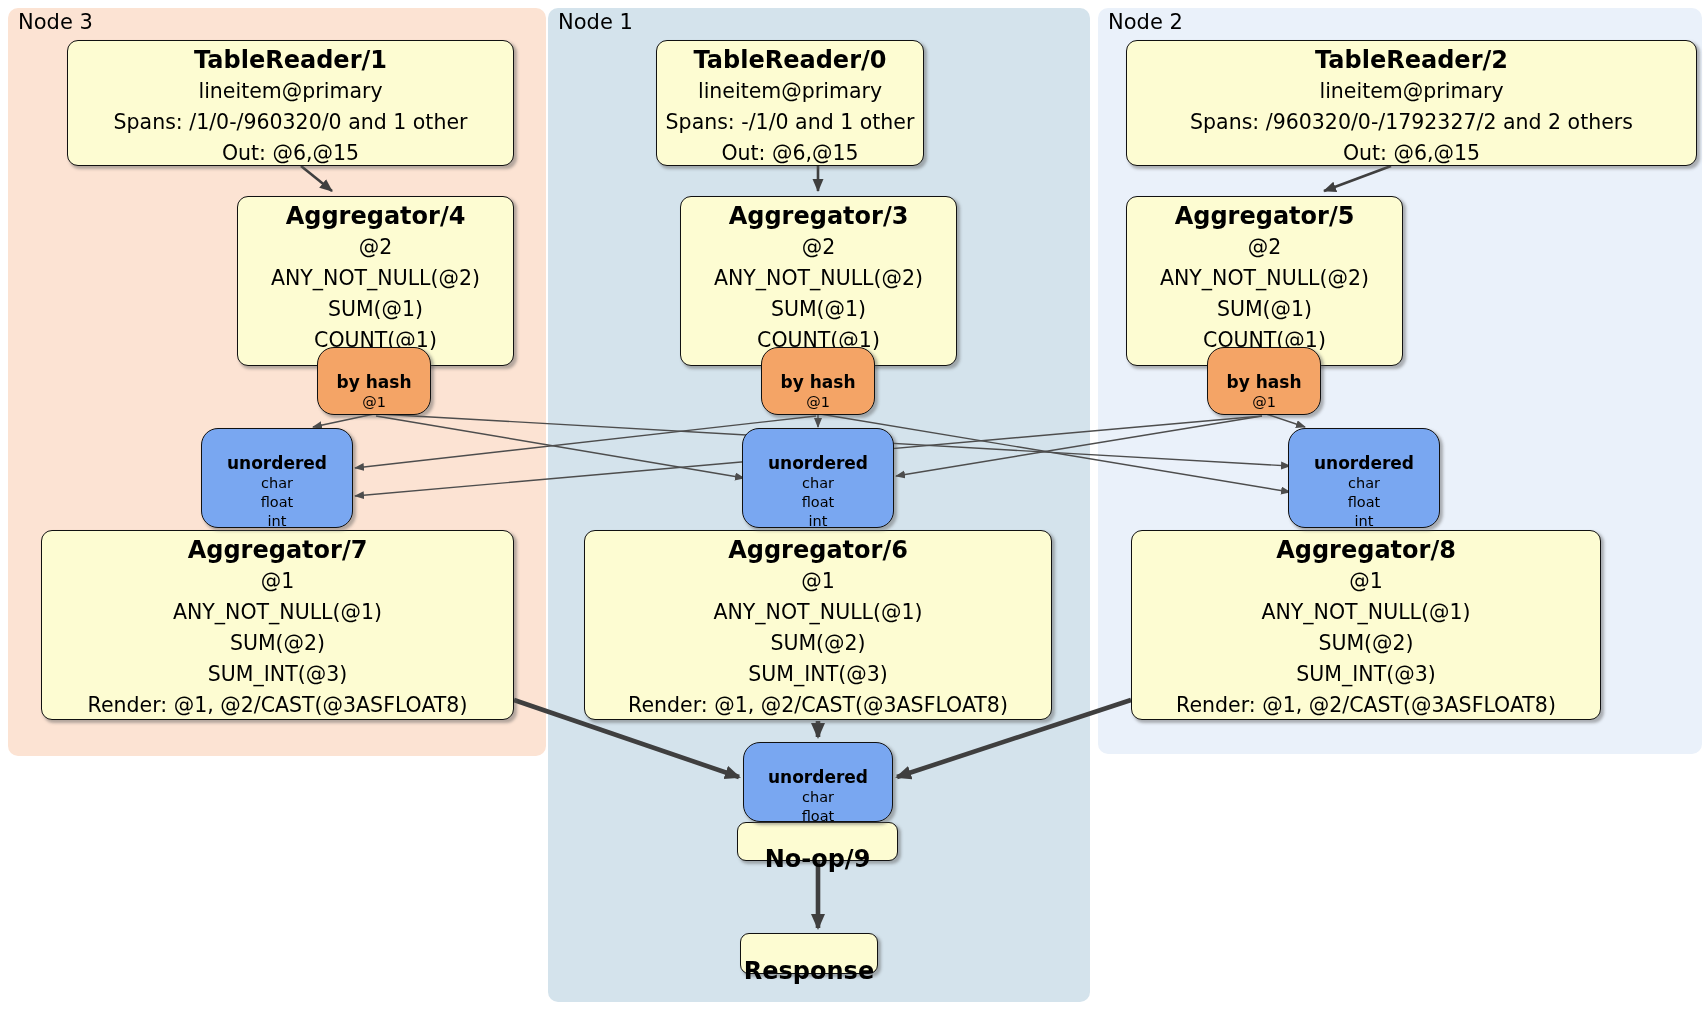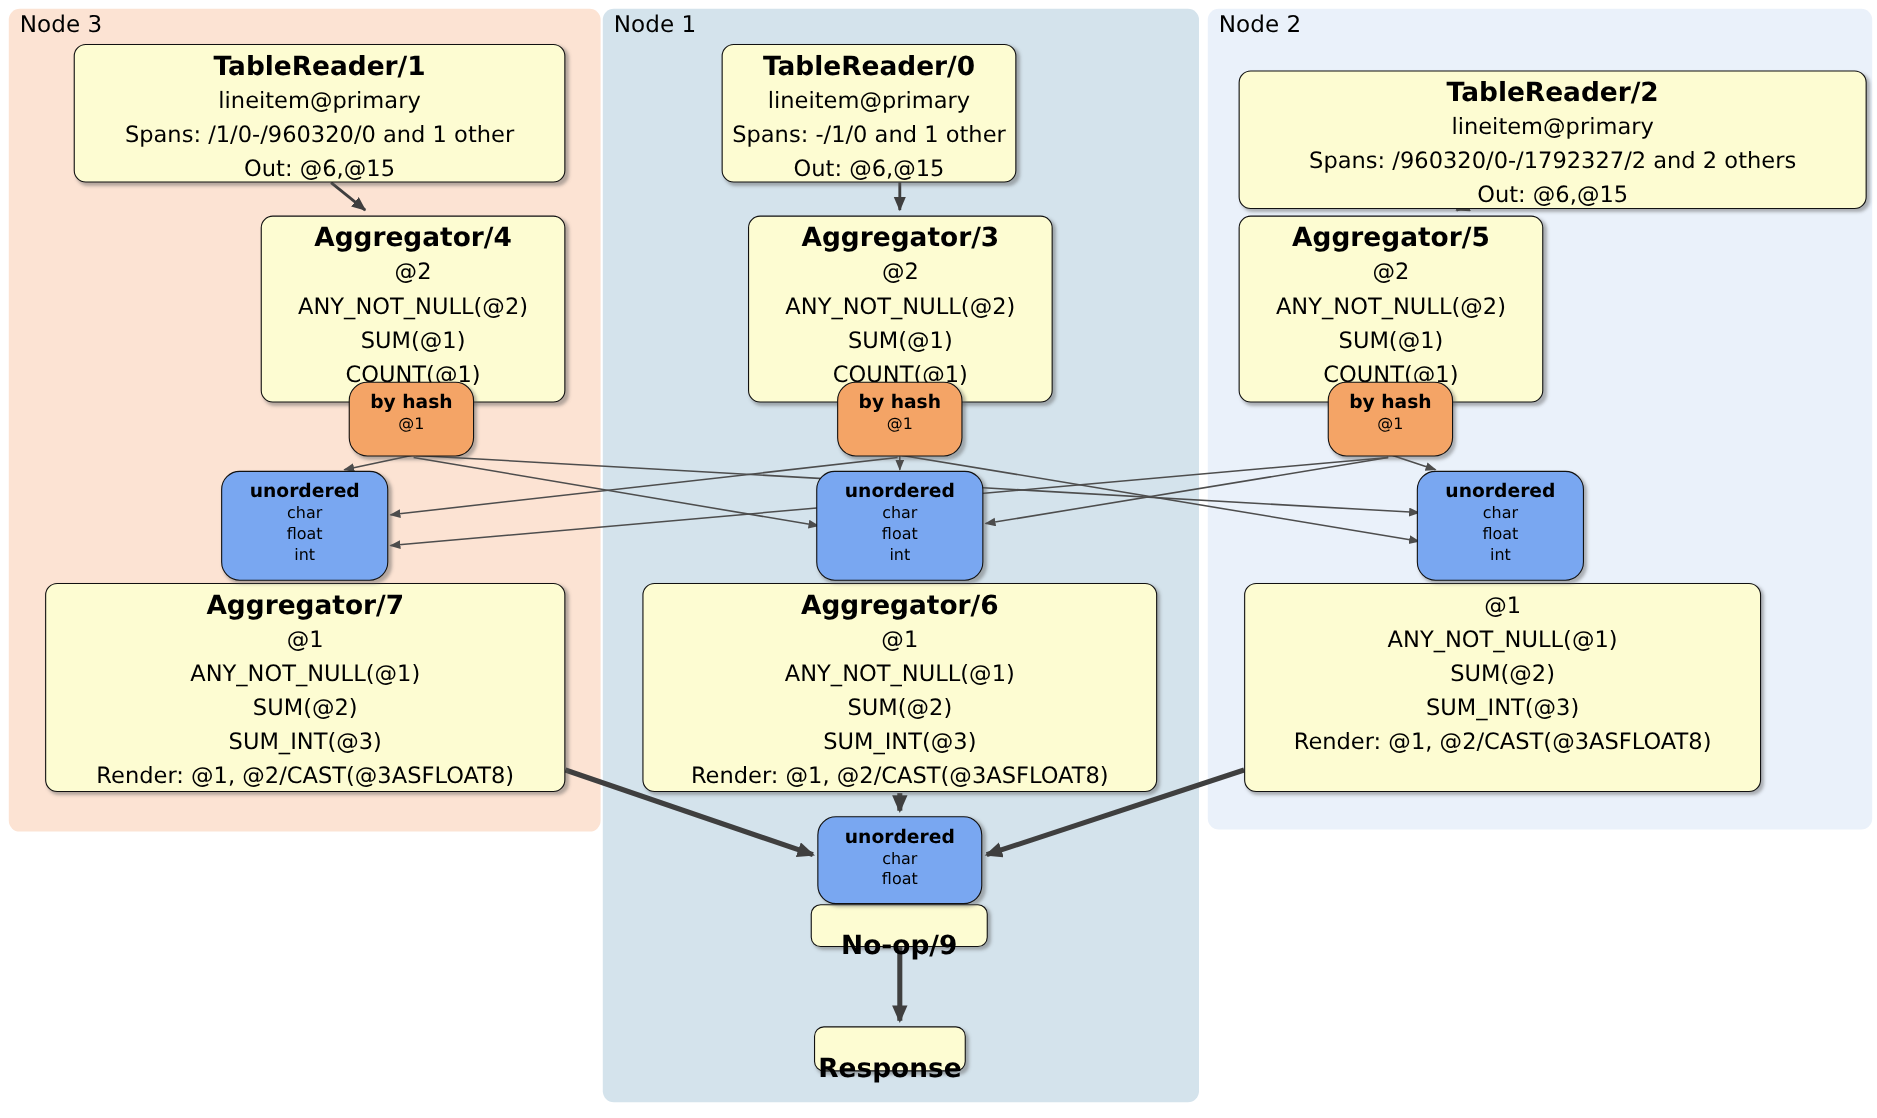--- a/index.html
+++ b/index.html
@@ -23,21 +23,21 @@
   .pill{
     display:flex;align-items:center;justify-content:center;padding-top:0;
     border-radius:9px;
   }
   .pill .t{font-size:24px;line-height:26px;margin-top:35px;}
   .small{
     position:absolute;box-sizing:border-box;z-index:3;
     border:1.7px solid #111;border-radius:17px;text-align:center;padding-top:7px;
     box-shadow:2.5px 2.5px 3px rgba(90,90,90,0.45);
   }
-  .small .t{font-weight:bold;font-size:17px;line-height:22px;white-space:nowrap;}
+  .small .t{font-weight:bold;font-size:17px;line-height:22px;white-space:nowrap;margin-top:16px;}
   .small .l{font-size:14.5px;line-height:19px;white-space:nowrap;}
   .hash{background:#f4a466;}
   .stream{background:#79a7f1;text-align:center;}
   .p-node3{background:#fce3d3;}
   .p-node1{background:#d4e3ec;}
   .p-node2{background:#eaf1fa;}
   line.thin{stroke:#4d4d4d;stroke-width:1.4;}
   line.med{stroke:#3f3f3f;stroke-width:2.6;}
   line.thick{stroke:#3f3f3f;stroke-width:4.6;}
 </style>
@@ -91,21 +91,21 @@
   <div class="l">lineitem@primary</div>
   <div class="l">Spans: /1/0-/960320/0 and 1 other</div>
   <div class="l">Out: @6,@15</div>
 </div>
 <div class="box" style="left:656px;top:40px;width:268px;height:126px;">
   <div class="t">TableReader/0</div>
   <div class="l">lineitem@primary</div>
   <div class="l">Spans: -/1/0 and 1 other</div>
   <div class="l">Out: @6,@15</div>
 </div>
-<div class="box" style="left:1126px;top:40px;width:571px;height:126px;margin-top:24px;">
+<div class="box" style="left:1126px;top:40px;width:571px;height:126px;">
   <div class="t">TableReader/2</div>
   <div class="l">lineitem@primary</div>
   <div class="l">Spans: /960320/0-/1792327/2 and 2 others</div>
   <div class="l">Out: @6,@15</div>
 </div>
 
 <div class="box" style="left:237px;top:196px;width:277px;height:170px;">
   <div class="t">Aggregator/4</div>
   <div class="l">@2</div>
   <div class="l">ANY_NOT_NULL(@2)</div>
@@ -169,20 +169,21 @@
 </div>
 <div class="box" style="left:584px;top:530px;width:468px;height:190px;">
   <div class="t">Aggregator/6</div>
   <div class="l">@1</div>
   <div class="l">ANY_NOT_NULL(@1)</div>
   <div class="l">SUM(@2)</div>
   <div class="l">SUM_INT(@3)</div>
   <div class="l">Render: @1, @2/CAST(@3ASFLOAT8)</div>
 </div>
 <div class="box" style="left:1131px;top:530px;width:470px;height:190px;">
+  <div class="t">Aggregator/8</div>
   <div class="l">@1</div>
   <div class="l">ANY_NOT_NULL(@1)</div>
   <div class="l">SUM(@2)</div>
   <div class="l">SUM_INT(@3)</div>
   <div class="l">Render: @1, @2/CAST(@3ASFLOAT8)</div>
 </div>
 
 <div class="small stream" style="left:743px;top:742px;width:150px;height:80px;">
   <div class="t">unordered</div>
   <div class="l">char</div>

